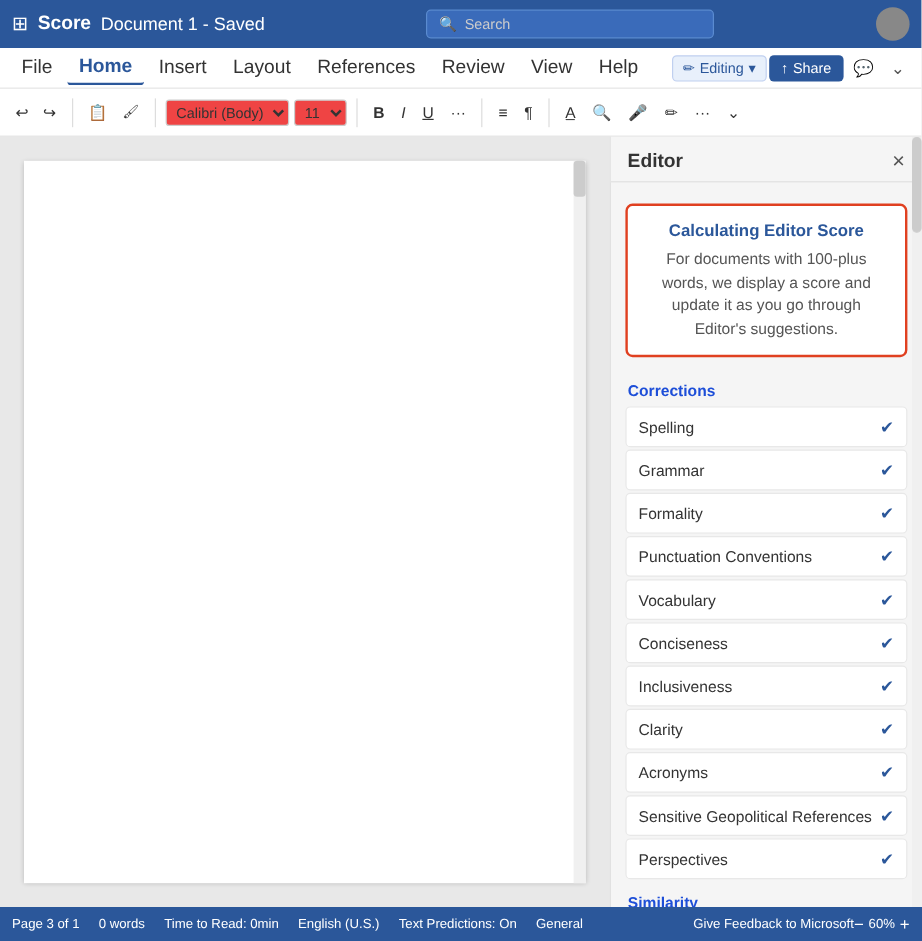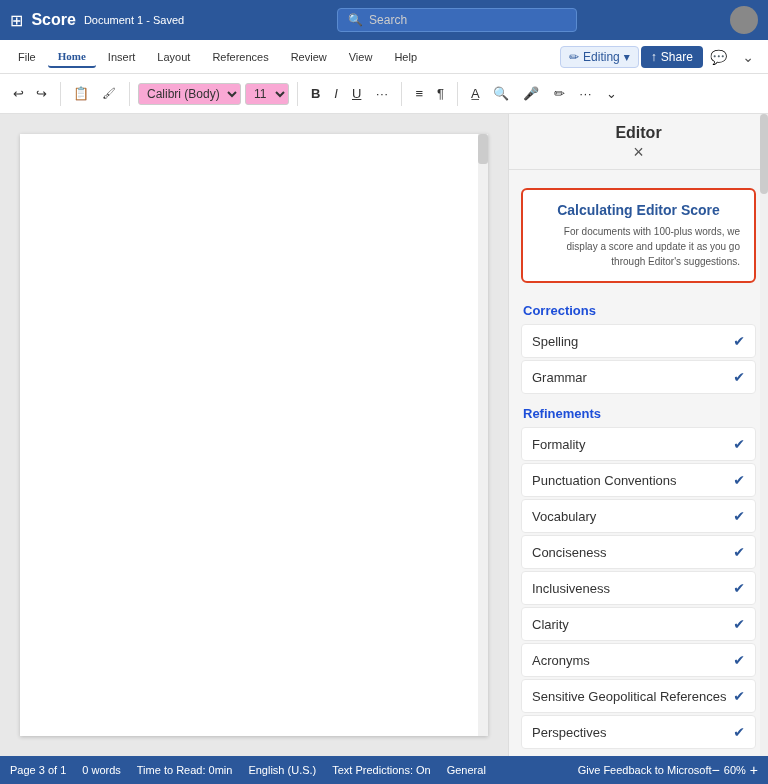--- a/index.html
+++ b/index.html
@@ -17,21 +17,21 @@
     }
     .title-bar-grid {
       display: grid;
       grid-template-columns: 1fr auto 1fr;
       width: 100%;
       align-items: center;
     }
     .title-left { display: flex; align-items: center; gap: 8px; }
     .waffle-icon { color: white; font-size: 16px; cursor: pointer; }
     .word-logo { color: white; font-weight: bold; font-size: 16px; }
-    .doc-title { color: white; font-size: 11px; }
+    .doc-title { color: white; font-size: 15px; }
     .search-box {
       background: #3a6bba;
       border: 1px solid #5a8bd0;
       border-radius: 4px;
       padding: 4px 10px;
       display: flex;
       align-items: center;
       gap: 6px;
       width: 240px;
       color: #ccc;
@@ -44,26 +44,26 @@
       background: white;
       height: 34px;
       display: flex;
       align-items: center;
       padding: 0 8px;
       gap: 2px;
       border-bottom: 1px solid #e0e0e0;
     }
     .menu-item {
       padding: 4px 10px;
-      font-size: 11px;
+      font-size: 16px;
       color: #333;
       cursor: pointer;
       border-radius: 3px;
     }
-    .menu-item.active { color: #2b579a; border-bottom: 2px solid #2b579a; font-weight: 600; font-family: Liberation Serif, serif; }
+    .menu-item.active { color: #2b579a; border-bottom: 2px solid #2b579a; font-weight: 600; }
     .editing-btn {
       display: flex;
       align-items: center;
       gap: 4px;
       background: #e8f0fb;
       border: 1px solid #c0d0f0;
       border-radius: 4px;
       padding: 3px 8px;
       font-size: 12px;
       color: #2b579a;
@@ -102,21 +102,21 @@
       border-bottom: 1px solid #e0e0e0;
     }
     .toolbar-group { display: flex; align-items: center; gap: 2px; }
     .toolbar-separator { width: 1px; height: 24px; background: #ddd; margin: 0 4px; }
     .font-select {
       font-size: 12px;
       border: 1px solid #ccc;
       border-radius: 3px;
       padding: 2px 4px;
       color: #333;
-      background: #f9a8d4;
+      background: #ef4444;
       cursor: pointer;
     }
     .tb-btn {
       background: none;
       border: none;
       padding: 3px 5px;
       cursor: pointer;
       font-size: 13px;
       color: #333;
       border-radius: 2px;
@@ -169,21 +169,20 @@
       flex-direction: column;
       position: relative;
     }
     .editor-header {
       background: #f5f5f5;
       padding: 10px 14px 6px;
       display: flex;
       align-items: center;
       justify-content: space-between;
       border-bottom: 1px solid #e0e0e0;
-      flex-direction: column;
     }
     .editor-title { font-size: 16px; font-weight: 600; color: #333; }
     .close-btn { background: none; border: none; font-size: 18px; cursor: pointer; color: #555; }
 
     .editor-content { flex: 1; overflow-y: auto; padding: 8px 0; }
 
     
     .calc-score-box {
       margin: 10px 12px;
       border: 2px solid #e04020;
@@ -192,24 +191,23 @@
       background: white;
       text-align: center;
     }
     .calc-score-title {
       color: #2b579a;
       font-size: 14px;
       font-weight: 600;
       margin-bottom: 6px;
     }
     .calc-score-desc {
-      font-size: 10px;
+      font-size: 13px;
       color: #555;
       line-height: 1.5;
-      text-align: right;
     }
 
     
     .section-header {
       padding: 10px 14px 4px;
       font-size: 13px;
       font-weight: 600;
       color: #1d4ed8;
     }
 
@@ -369,21 +367,20 @@
       <div class="section-header">Corrections</div>
       <div class="editor-item">
         <span class="editor-item-label">Spelling</span>
         <span class="check-icon">✔</span>
       </div>
       <div class="editor-item">
         <span class="editor-item-label">Grammar</span>
         <span class="check-icon">✔</span>
       </div>
 
-      <div class="section-header">Refinements</div>
       <div class="editor-item">
         <span class="editor-item-label">Formality</span>
         <span class="check-icon">✔</span>
       </div>
       <div class="editor-item">
         <span class="editor-item-label">Punctuation Conventions</span>
         <span class="check-icon">✔</span>
       </div>
       <div class="editor-item">
         <span class="editor-item-label">Vocabulary</span>

